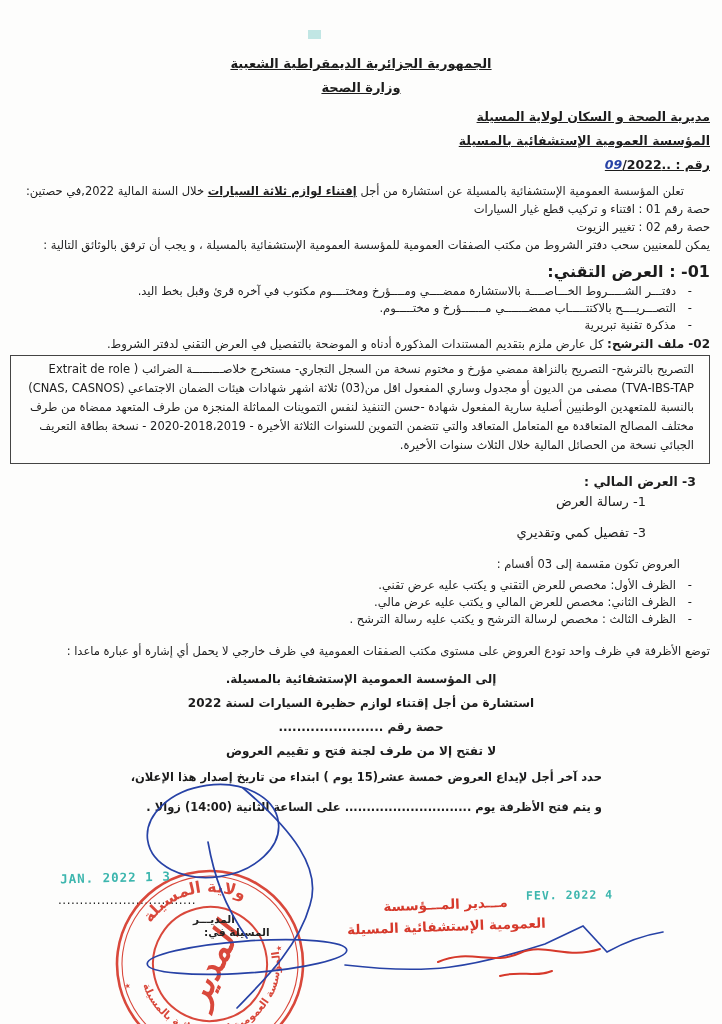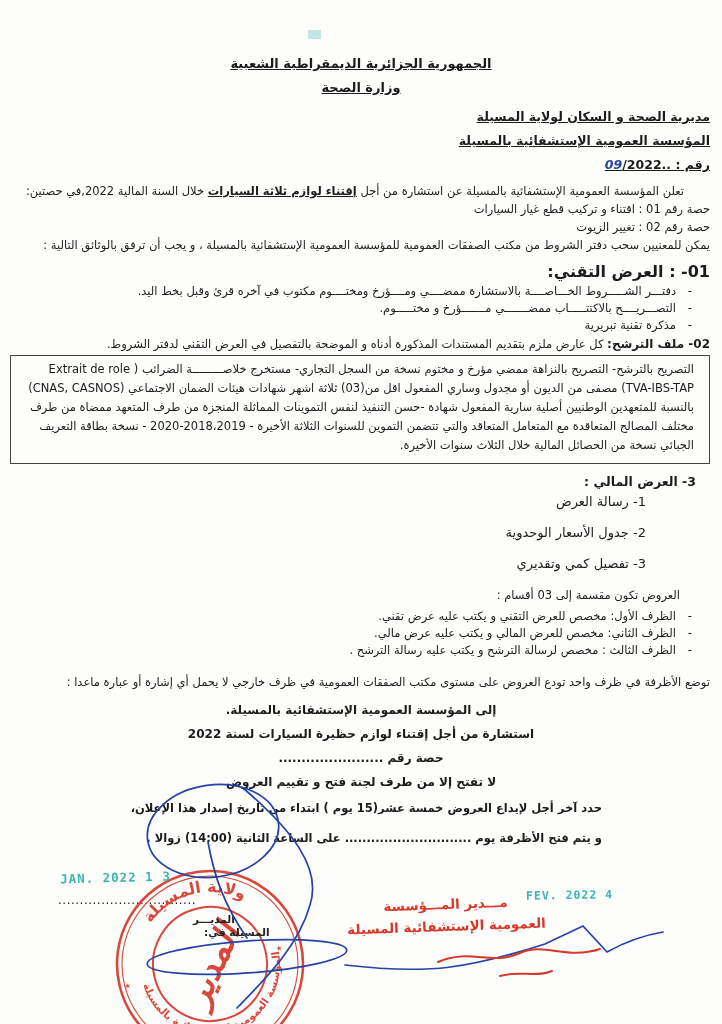--- a/index.html
+++ b/index.html
@@ -92,21 +92,20 @@
       <li>دفتـــر الشـــــروط الخـــاصــــة بالاستشارة  ممضــــي ومــــؤرخ ومختــــوم مكتوب في آخره قرئ وقبل بخط اليد.</li>
       <li>التصـــريــــح بالاكتتـــــاب ممضـــــــي مـــــــؤرخ و مختـــــوم.</li>
       <li>مذكرة تقنية تبريرية</li>
     </ul>
     <p class="cand-line"><span class="cand-label">02-  ملف الترشح:</span><span> كل عارض ملزم بتقديم المستندات المذكورة أدناه و الموضحة بالتفصيل في العرض التقني لدفتر الشروط.</span></p>
 
     <div class="boxed">التصريح بالترشح- التصريح بالنزاهة ممضي مؤرخ و مختوم نسخة من السجل التجاري- مستخرج خلاصـــــــــة الضرائب ( Extrait de role TVA-IBS-TAP) مصفى من الديون أو مجدول وساري المفعول اقل من(03) ثلاثة اشهر شهادات هيئات الضمان الاجتماعي (CNAS, CASNOS) بالنسبة للمتعهدين الوطنيين أصلية سارية المفعول شهادة -حسن التنفيذ لنفس التموينات  المماثلة المنجزة من طرف المتعهد  ممضاة  من طرف مختلف المصالح المتعاقدة مع المتعامل المتعاقد والتي  تتضمن التموين للسنوات الثلاثة  الأخيرة - 2018،2019-2020 - نسخة بطاقة  التعريف الجبائي نسخة من الحصائل المالية خلال الثلاث سنوات الأخيرة.</div>
 
     <p class="fin-h">3-   العرض المالي :</p>
     <p class="fin-item">1- رسالة العرض</p>
-    <p class="fin-item">2- جدول الأسعار الوحدوية</p>
     <p class="fin-item">3- تفصيل كمي وتقديري</p>
     <p class="division">العروض تكون مقسمة إلى 03 أقسام :</p>
 
     <ul class="dash">
       <li>الظرف الأول: مخصص للعرض التقني و يكتب عليه عرض تقني.</li>
       <li>الظرف الثاني: مخصص للعرض المالي و يكتب عليه عرض مالي.</li>
       <li>الظرف الثالث : مخصص لرسالة الترشح و يكتب عليه رسالة الترشح .</li>
     </ul>
     <p class="outer-line">توضع الأظرفة في ظرف واحد تودع العروض على مستوى مكتب الصفقات العمومية في ظرف خارجي لا يحمل أي إشارة أو عبارة ماعدا :</p>
 

